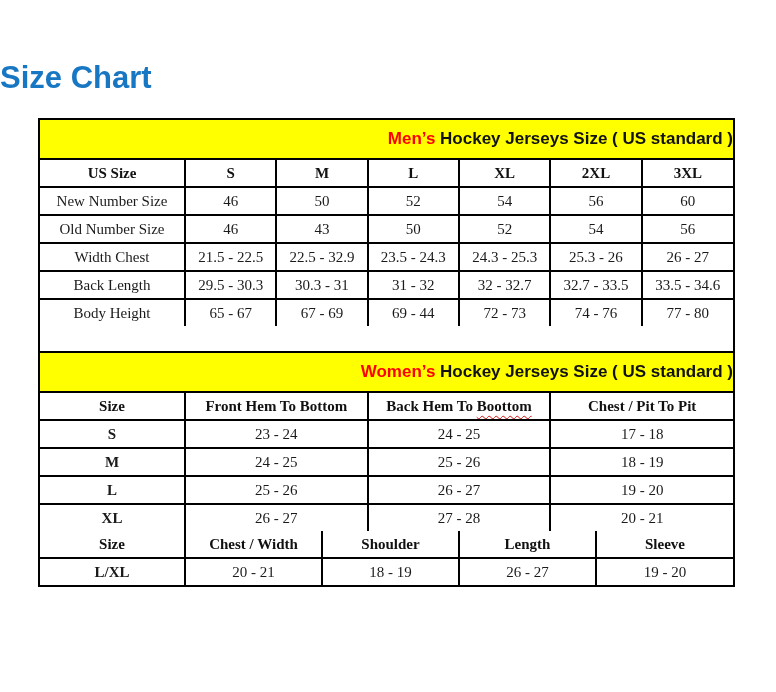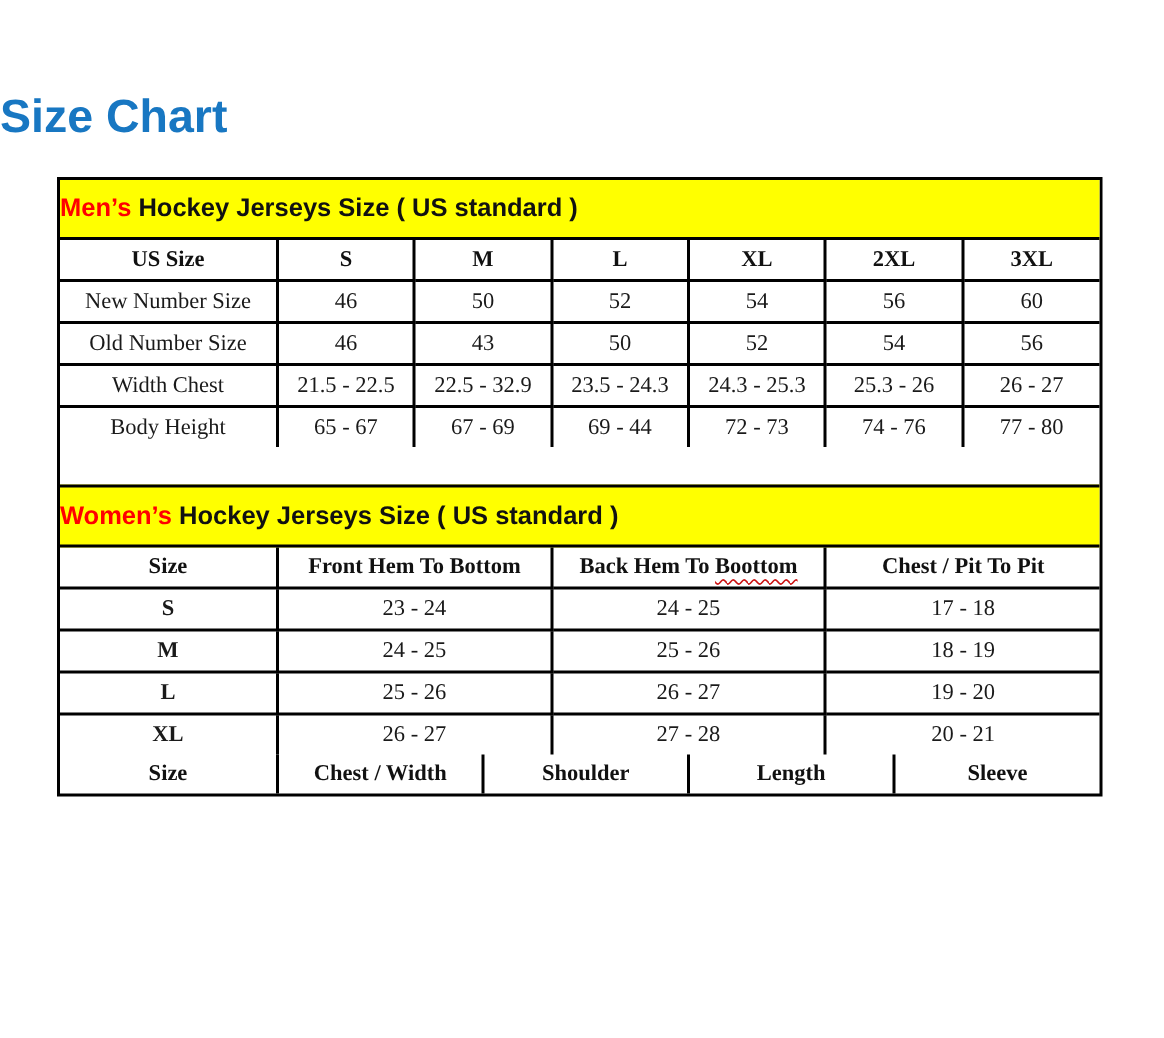--- a/index.html
+++ b/index.html
@@ -23,21 +23,21 @@
     color: #1877c2;
   }
   .chart-wrap {
     margin: 22px 0 0 38px;
     width: 697px;
     border: 2px solid #000;
     box-sizing: border-box;
   }
   .banner {
     background: #ffff00;
-    text-align: left;
+    text-align: right;
     font-weight: bold;
     font-size: 17px;
     line-height: 21px;
     padding: 8px 0 9px 0;
     border-bottom: 2px solid #000;
     color: #111;
   }
   .banner.mid {
     border-top: 2px solid #000;
     margin-top: 25px;
@@ -126,20 +126,29 @@
     <tr>
       <td>Width Chest</td>
       <td>21.5 - 22.5</td>
       <td>22.5 - 32.9</td>
       <td>23.5 - 24.3</td>
       <td>24.3 - 25.3</td>
       <td>25.3 - 26</td>
       <td>26 - 27</td>
     </tr>
     <tr>
+      <td>Back Length</td>
+      <td>29.5 - 30.3</td>
+      <td>30.3 - 31</td>
+      <td>31 - 32</td>
+      <td>32 - 32.7</td>
+      <td>32.7 - 33.5</td>
+      <td>33.5 - 34.6</td>
+    </tr>
+    <tr>
       <td>Body Height</td>
       <td>65 - 67</td>
       <td>67 - 69</td>
       <td>69 - 44</td>
       <td>72 - 73</td>
       <td>74 - 76</td>
       <td>77 - 80</td>
     </tr>
   </tbody>
     </table>
@@ -198,16 +207,23 @@
         <col>
       </colgroup>
     <tbody>
         <tr>
       <th>Size</th>
       <th>Chest / Width</th>
       <th>Shoulder</th>
       <th>Length</th>
       <th>Sleeve</th>
     </tr>
+    <tr>
+      <td class="bold-label">L/XL</td>
+      <td>20 - 21</td>
+      <td>18 - 19</td>
+      <td>26 - 27</td>
+      <td>19 - 20</td>
+    </tr>
   </tbody>
     </table>
 
 </div>
 
 </body></html>

